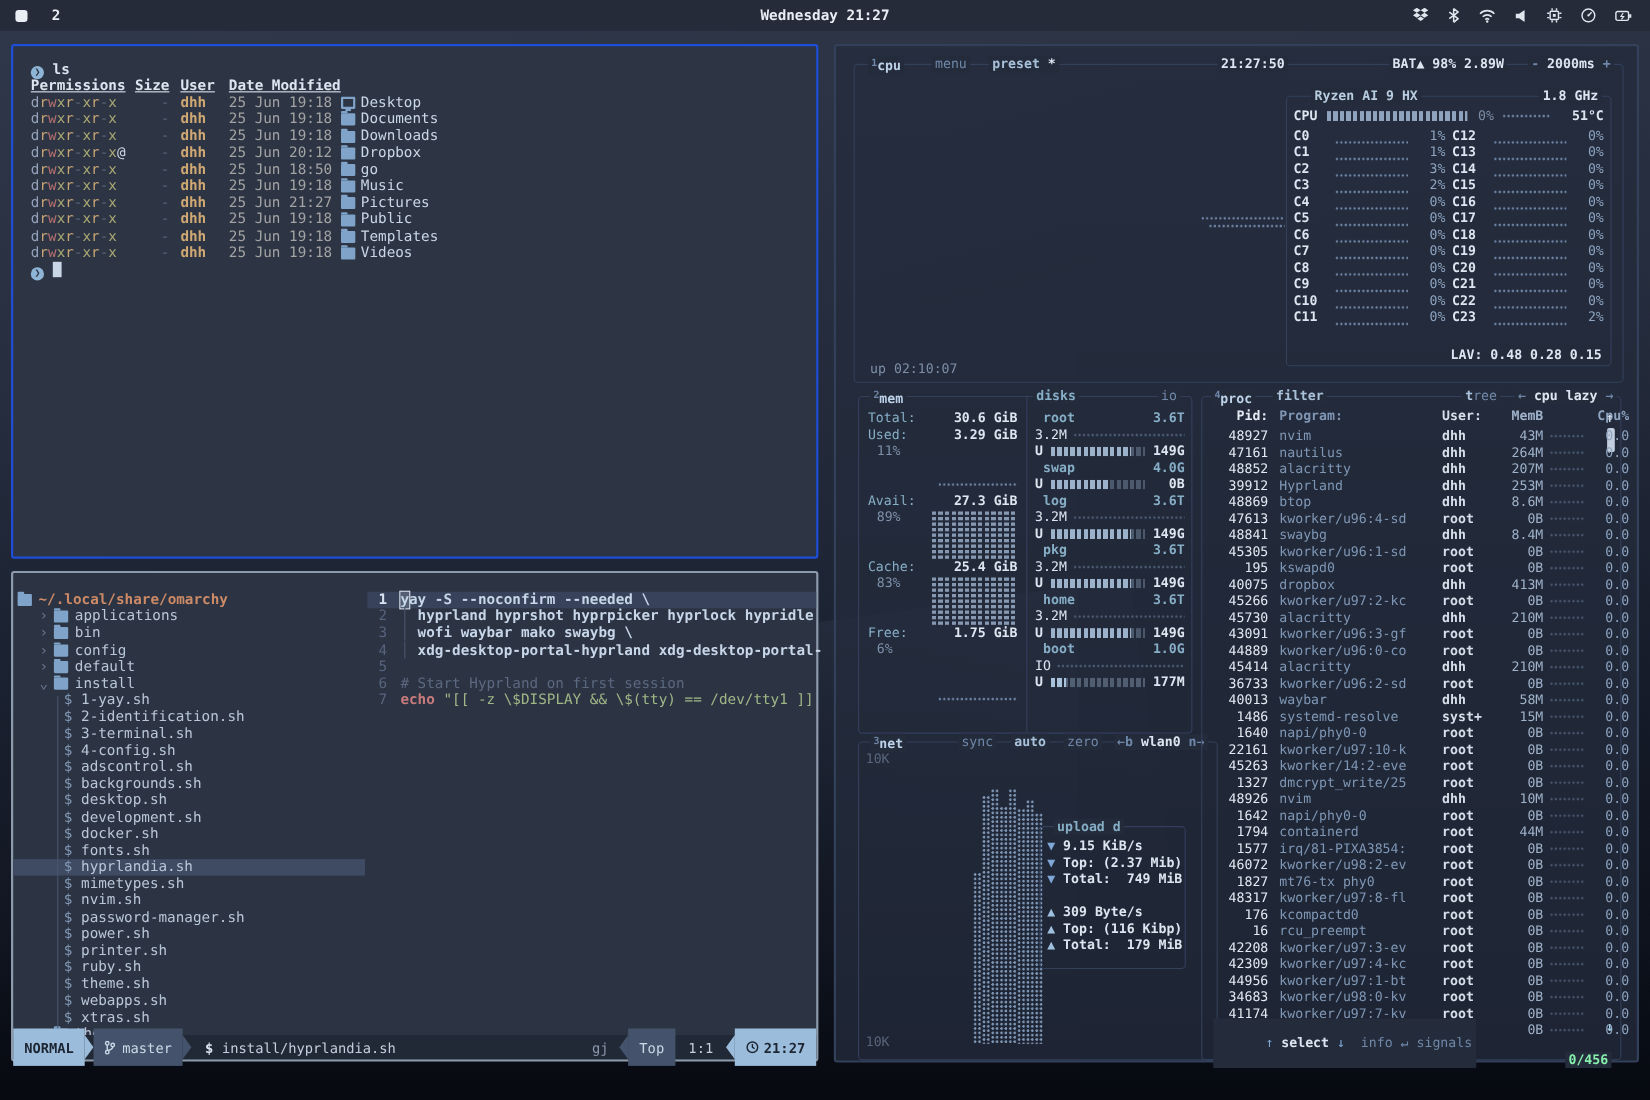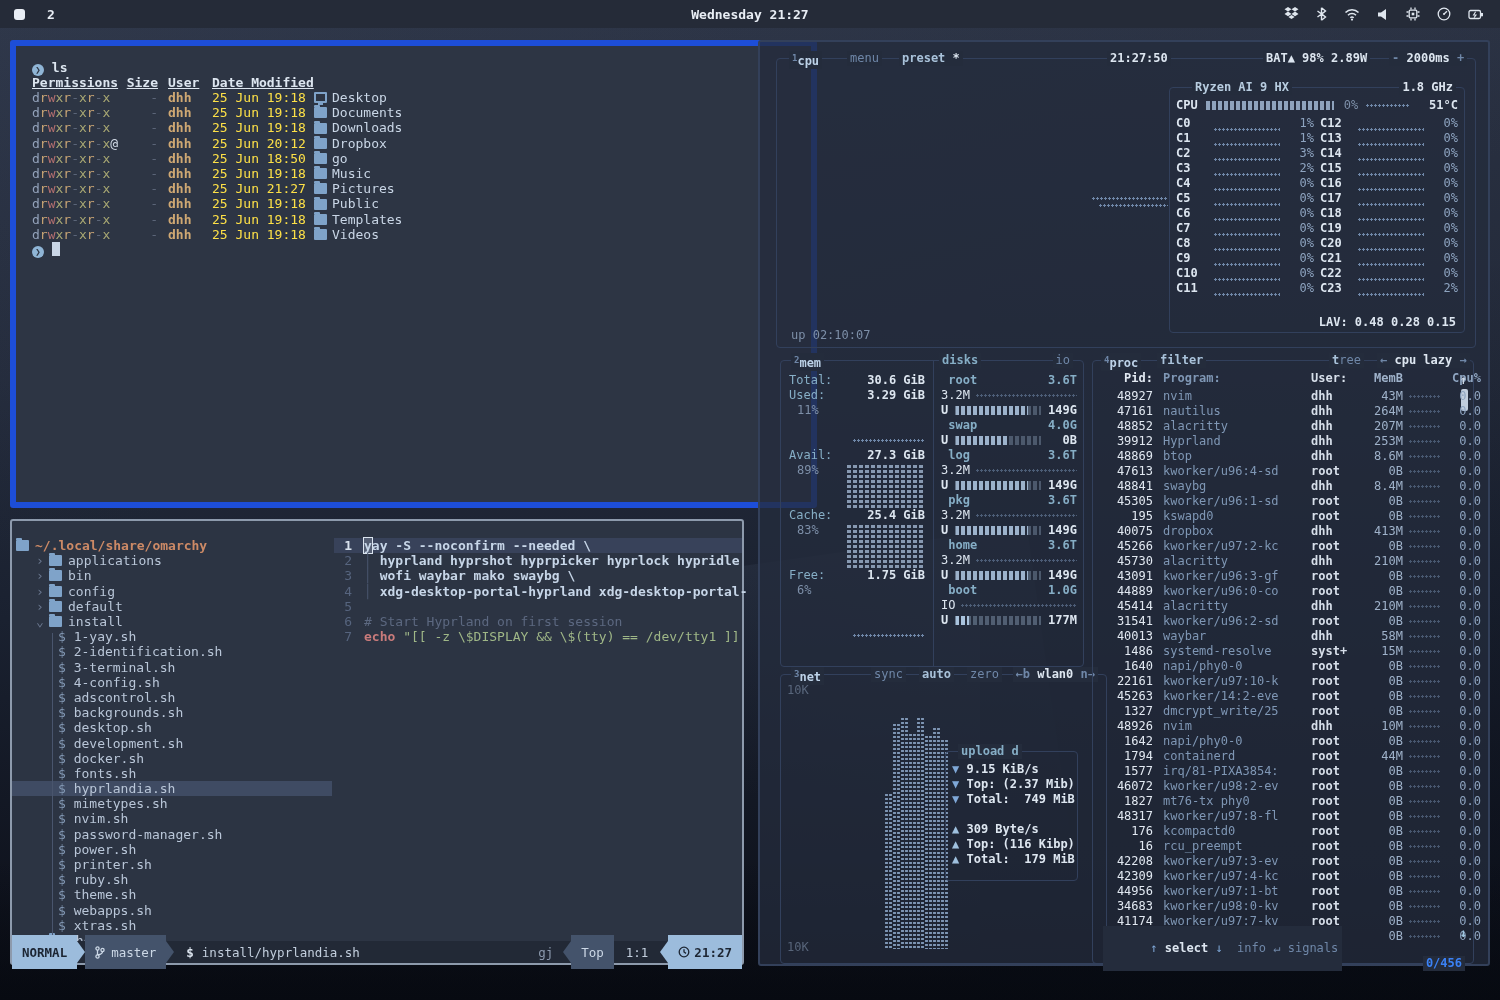--- a/index.html
+++ b/index.html
@@ -20,35 +20,35 @@
   
   #topbar{position:absolute;left:0;top:0;width:1500px;height:28px;background:#252b38;display:flex;align-items:center;color:#e9eef5;font-size:13px;}
   #ws-dot{width:11px;height:11px;border-radius:3px;background:#e9eef5;margin-left:14px;}
   #ws-num{margin-left:22px;font-weight:bold;}
   #clock{position:absolute;left:0;right:0;text-align:center;font-weight:bold;}
   #tray{margin-left:auto;display:flex;gap:17px;align-items:center;margin-right:16px;}
   #tray svg{display:block;}
 
   
   .window{position:absolute;border-radius:3px;}
-  #term-win{left:10px;top:40px;width:807px;height:468px;background:#2d3544;border:6px solid #1d4ed8;}
+  #term-win{left:10px;top:40px;width:734px;height:468px;background:#2d3544;border:2px solid #1d4ed8;}
   #nvim-win{left:10px;top:519px;width:734px;height:446px;background:#2c3443;border:2px solid #8d9aac;}
   #btop-win{left:758px;top:40px;width:732px;height:926px;background:rgba(36,44,60,.78);border:2px solid #33405a;}
 
   
   #term-win{font-size:13px;line-height:15.2px;color:#c9d6e6;}
   .abs{position:absolute;}
   .prompt-circle{display:inline-block;width:12px;height:12px;border-radius:50%;background:#8fb5d6;color:#2d3544;font-size:9px;line-height:12px;text-align:center;font-weight:bold;vertical-align:-1px;}
   #ls-header{font-weight:bold;color:#dde6f0;}
   #ls-header span{text-decoration:underline;}
   .ls-row,.lsh{display:grid;grid-template-columns:92px 34px 44px 112px auto;white-space:pre;}
   .c-d{color:#93a2ba;} .c-r{color:#c9a575;} .c-w{color:#b57070;} .c-x{color:#a9a873;} .c-dash{color:#5b6578;} .c-at{color:#cfd8e4;}
   .ls-size{text-align:right;color:#5b6578;}
   .ls-user{color:#cfa873;font-weight:bold;padding-left:10px;}
-  .ls-date{color:#fde047;padding-left:10px;}
+  .ls-date{color:#a3a3a3;padding-left:10px;}
   .ls-name{color:#c9d6e6;display:flex;align-items:center;gap:5px;}
   .ficon{width:13px;height:11px;position:relative;flex:none;}
   .ficon.folder{background:#7fa3c9;border-radius:1px;}
   .ficon.folder::before{content:"";position:absolute;left:0;top:-2px;width:6px;height:2px;background:#7fa3c9;border-radius:1px 1px 0 0;}
   .ficon.monitor{border:2px solid #7fa3c9;border-radius:1px;background:none;}
   .ficon.monitor::after{content:"";position:absolute;left:2px;bottom:-4px;width:5px;height:2px;background:#7fa3c9;}
   .cursor-block{display:inline-block;width:8px;height:14px;background:#c9d6e6;vertical-align:-2px;}
 
   
   #btop-win{font-size:12px;line-height:15px;color:#c7d2e0;}
@@ -416,21 +416,21 @@
         <div class="proc-row"><span class="p-pid">47613</span><span class="p-prog">kworker/u96:4-sd</span><span class="p-user">root</span><span class="p-mem">0B</span><span class="p-graph"><div class="dots" style="width: 32px; opacity: 0.5;"></div></span><span class="p-cpu">0.0</span></div>
         <div class="proc-row"><span class="p-pid">48841</span><span class="p-prog">swaybg</span><span class="p-user">dhh</span><span class="p-mem">8.4M</span><span class="p-graph"><div class="dots" style="width: 32px; opacity: 0.5;"></div></span><span class="p-cpu">0.0</span></div>
         <div class="proc-row"><span class="p-pid">45305</span><span class="p-prog">kworker/u96:1-sd</span><span class="p-user">root</span><span class="p-mem">0B</span><span class="p-graph"><div class="dots" style="width: 32px; opacity: 0.5;"></div></span><span class="p-cpu">0.0</span></div>
         <div class="proc-row"><span class="p-pid">195</span><span class="p-prog">kswapd0</span><span class="p-user">root</span><span class="p-mem">0B</span><span class="p-graph"><div class="dots" style="width: 32px; opacity: 0.5;"></div></span><span class="p-cpu">0.0</span></div>
         <div class="proc-row"><span class="p-pid">40075</span><span class="p-prog">dropbox</span><span class="p-user">dhh</span><span class="p-mem">413M</span><span class="p-graph"><div class="dots" style="width: 32px; opacity: 0.5;"></div></span><span class="p-cpu">0.0</span></div>
         <div class="proc-row"><span class="p-pid">45266</span><span class="p-prog">kworker/u97:2-kc</span><span class="p-user">root</span><span class="p-mem">0B</span><span class="p-graph"><div class="dots" style="width: 32px; opacity: 0.5;"></div></span><span class="p-cpu">0.0</span></div>
         <div class="proc-row"><span class="p-pid">45730</span><span class="p-prog">alacritty</span><span class="p-user">dhh</span><span class="p-mem">210M</span><span class="p-graph"><div class="dots" style="width: 32px; opacity: 0.5;"></div></span><span class="p-cpu">0.0</span></div>
         <div class="proc-row"><span class="p-pid">43091</span><span class="p-prog">kworker/u96:3-gf</span><span class="p-user">root</span><span class="p-mem">0B</span><span class="p-graph"><div class="dots" style="width: 32px; opacity: 0.5;"></div></span><span class="p-cpu">0.0</span></div>
         <div class="proc-row"><span class="p-pid">44889</span><span class="p-prog">kworker/u96:0-co</span><span class="p-user">root</span><span class="p-mem">0B</span><span class="p-graph"><div class="dots" style="width: 32px; opacity: 0.5;"></div></span><span class="p-cpu">0.0</span></div>
         <div class="proc-row"><span class="p-pid">45414</span><span class="p-prog">alacritty</span><span class="p-user">dhh</span><span class="p-mem">210M</span><span class="p-graph"><div class="dots" style="width: 32px; opacity: 0.5;"></div></span><span class="p-cpu">0.0</span></div>
-        <div class="proc-row"><span class="p-pid">31541</span><span class="p-prog">kworker/u96:2-sd</span><span class="p-user">root</span><span class="p-mem">0B</span><span class="p-graph"><div class="dots" style="width: 32px; opacity: 0.5;"></div></span><span class="p-cpu">0.0</span></div>
+        <div class="proc-row"><span class="p-pid">36733</span><span class="p-prog">kworker/u96:2-sd</span><span class="p-user">root</span><span class="p-mem">0B</span><span class="p-graph"><div class="dots" style="width: 32px; opacity: 0.5;"></div></span><span class="p-cpu">0.0</span></div>
         <div class="proc-row"><span class="p-pid">40013</span><span class="p-prog">waybar</span><span class="p-user">dhh</span><span class="p-mem">58M</span><span class="p-graph"><div class="dots" style="width: 32px; opacity: 0.5;"></div></span><span class="p-cpu">0.0</span></div>
         <div class="proc-row"><span class="p-pid">1486</span><span class="p-prog">systemd-resolve</span><span class="p-user">syst+</span><span class="p-mem">15M</span><span class="p-graph"><div class="dots" style="width: 32px; opacity: 0.5;"></div></span><span class="p-cpu">0.0</span></div>
         <div class="proc-row"><span class="p-pid">1640</span><span class="p-prog">napi/phy0-0</span><span class="p-user">root</span><span class="p-mem">0B</span><span class="p-graph"><div class="dots" style="width: 32px; opacity: 0.5;"></div></span><span class="p-cpu">0.0</span></div>
         <div class="proc-row"><span class="p-pid">22161</span><span class="p-prog">kworker/u97:10-k</span><span class="p-user">root</span><span class="p-mem">0B</span><span class="p-graph"><div class="dots" style="width: 32px; opacity: 0.5;"></div></span><span class="p-cpu">0.0</span></div>
         <div class="proc-row"><span class="p-pid">45263</span><span class="p-prog">kworker/14:2-eve</span><span class="p-user">root</span><span class="p-mem">0B</span><span class="p-graph"><div class="dots" style="width: 32px; opacity: 0.5;"></div></span><span class="p-cpu">0.0</span></div>
         <div class="proc-row"><span class="p-pid">1327</span><span class="p-prog">dmcrypt_write/25</span><span class="p-user">root</span><span class="p-mem">0B</span><span class="p-graph"><div class="dots" style="width: 32px; opacity: 0.5;"></div></span><span class="p-cpu">0.0</span></div>
         <div class="proc-row"><span class="p-pid">48926</span><span class="p-prog">nvim</span><span class="p-user">dhh</span><span class="p-mem">10M</span><span class="p-graph"><div class="dots" style="width: 32px; opacity: 0.5;"></div></span><span class="p-cpu">0.0</span></div>
         <div class="proc-row"><span class="p-pid">1642</span><span class="p-prog">napi/phy0-0</span><span class="p-user">root</span><span class="p-mem">0B</span><span class="p-graph"><div class="dots" style="width: 32px; opacity: 0.5;"></div></span><span class="p-cpu">0.0</span></div>
         <div class="proc-row"><span class="p-pid">1794</span><span class="p-prog">containerd</span><span class="p-user">root</span><span class="p-mem">44M</span><span class="p-graph"><div class="dots" style="width: 32px; opacity: 0.5;"></div></span><span class="p-cpu">0.0</span></div>
         <div class="proc-row"><span class="p-pid">1577</span><span class="p-prog">irq/81-PIXA3854:</span><span class="p-user">root</span><span class="p-mem">0B</span><span class="p-graph"><div class="dots" style="width: 32px; opacity: 0.5;"></div></span><span class="p-cpu">0.0</span></div>
@@ -443,15 +443,15 @@
         <div class="proc-row"><span class="p-pid">42309</span><span class="p-prog">kworker/u97:4-kc</span><span class="p-user">root</span><span class="p-mem">0B</span><span class="p-graph"><div class="dots" style="width: 32px; opacity: 0.5;"></div></span><span class="p-cpu">0.0</span></div>
         <div class="proc-row"><span class="p-pid">44956</span><span class="p-prog">kworker/u97:1-bt</span><span class="p-user">root</span><span class="p-mem">0B</span><span class="p-graph"><div class="dots" style="width: 32px; opacity: 0.5;"></div></span><span class="p-cpu">0.0</span></div>
         <div class="proc-row"><span class="p-pid">34683</span><span class="p-prog">kworker/u98:0-kv</span><span class="p-user">root</span><span class="p-mem">0B</span><span class="p-graph"><div class="dots" style="width: 32px; opacity: 0.5;"></div></span><span class="p-cpu">0.0</span></div>
         <div class="proc-row"><span class="p-pid">41174</span><span class="p-prog">kworker/u97:7-kv</span><span class="p-user">root</span><span class="p-mem">0B</span><span class="p-graph"><div class="dots" style="width: 32px; opacity: 0.5;"></div></span><span class="p-cpu">0.0</span></div>
         <div class="proc-row"><span class="p-pid">1380</span><span class="p-prog">btrfs-transactio</span><span class="p-user">root</span><span class="p-mem">0B</span><span class="p-graph"><div class="dots" style="width: 32px; opacity: 0.5;"></div></span><span class="p-cpu">0.0</span></div>
       </div>
     <span style="position:absolute;right:6px;bottom:22px;color:#9fc6e0;font-weight:bold;">↓</span>
     <div style="position:absolute;left:10px;bottom:-8px;background:#242c3c;padding:0 4px;white-space:pre;">
       <span style="color:#7fa8d8;">↑</span> <span class="bt-white">select</span> <span style="color:#7fa8d8;">↓</span>  <span class="btn-dim">info</span> <span class="btn-dim">↵</span> <span class="btn-dim">signals</span>
     </div>
-    <span class="btitle" style="right:8px;bottom:-8px;top:auto;color:#3b82f6;">0/456</span>
+    <span class="btitle" style="right:8px;bottom:-8px;top:auto;color:#86efac;">0/456</span>
   </div>
 </div>
 
 </body></html>

